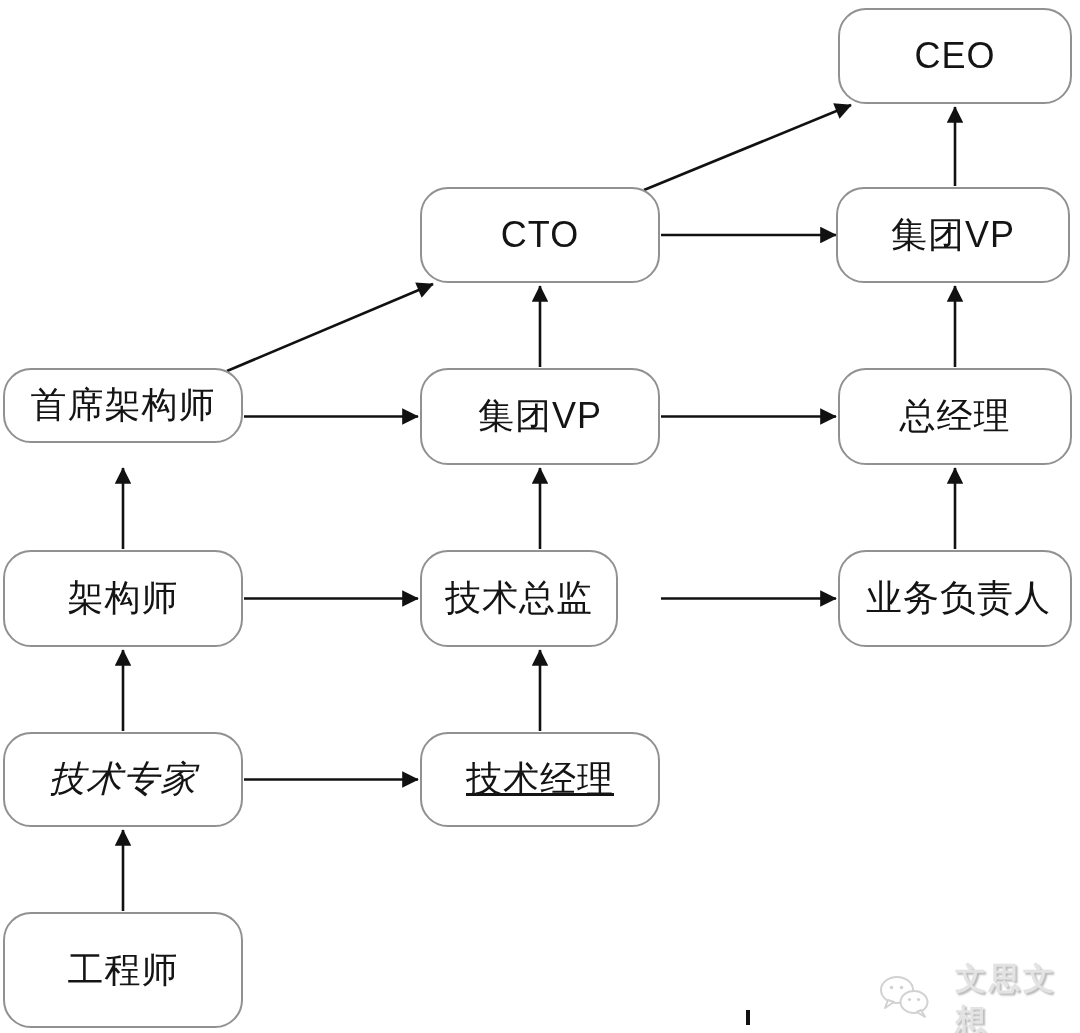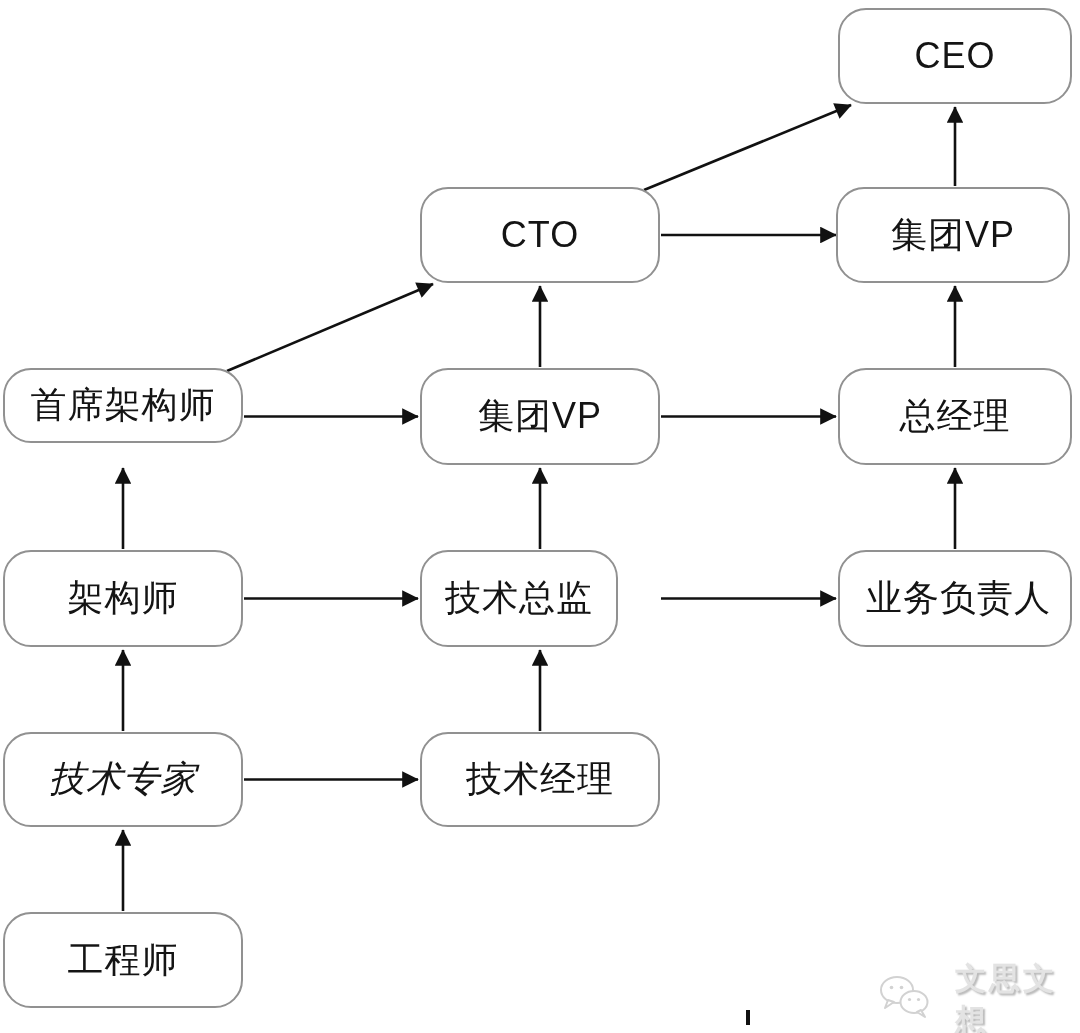--- a/index.html
+++ b/index.html
@@ -124,15 +124,15 @@
 <div class="node" style="left: 838px; top: 8px; width: 234px; height: 96px;">CEO</div>
     <div class="node" style="left: 420px; top: 187px; width: 240px; height: 96px;">CTO</div>
     <div class="node" style="left: 836px; top: 187px; width: 234px; height: 96px; text-align: center;">集团VP</div>
     <div class="node" style="left: 3px; top: 368px; width: 240px; height: 75px;">首席架构师</div>
     <div class="node" style="left: 420px; top: 368px; width: 240px; height: 97px;">集团VP</div>
     <div class="node" style="left: 838px; top: 368px; width: 234px; height: 97px;">总经理</div>
     <div class="node" style="left: 3px; top: 550px; width: 240px; height: 97px; text-align: center;">架构师</div>
     <div class="node" style="left: 420px; top: 550px; width: 198px; height: 97px;">技术总监</div>
     <div class="node" style="left: 838px; top: 550px; width: 234px; height: 97px; padding-left: 7px;">业务负责人</div>
     <div class="node" style="left: 3px; top: 732px; width: 240px; height: 95px; font-style: italic;">技术专家</div>
-    <div class="node" style="left: 420px; top: 732px; width: 240px; height: 95px;">技术经理</div>
-    <div class="node" style="left: 3px; top: 912px; width: 240px; height: 96px;">工程师</div>
+    <div class="node" style="left: 420px; top: 732px; width: 240px; height: 95px; text-decoration: underline;">技术经理</div>
+    <div class="node" style="left: 3px; top: 912px; width: 240px; height: 116px;">工程师</div>
   </div>
 
 </body></html>

